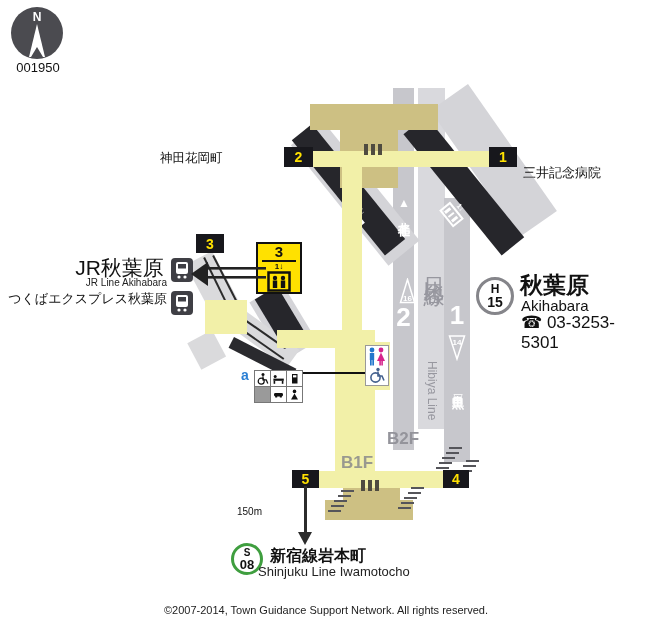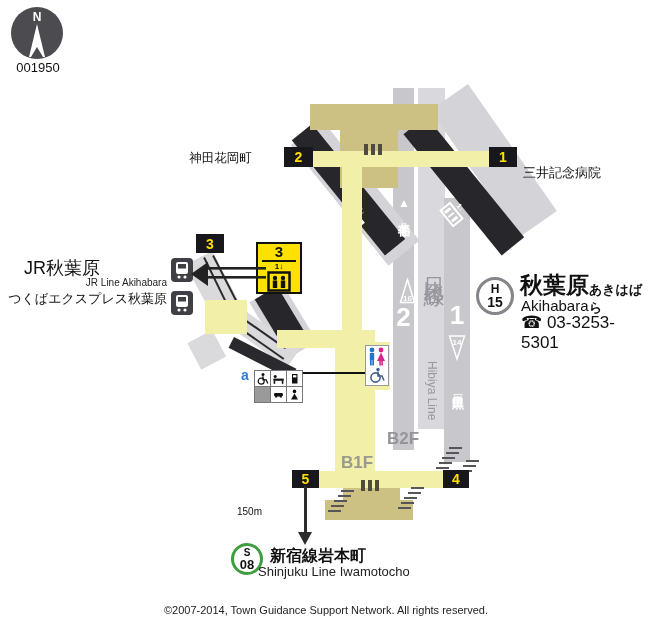--- a/index.html
+++ b/index.html
@@ -150,38 +150,38 @@
   <div class="exitbox" style="left:196px;top:234px;width:28px;height:19px">
       <span>3</span>
     </div>
   <div class="exitbox" style="left:292px;top:470px;width:27px;height:18px">
       <span>5</span>
     </div>
   <div class="exitbox" style="left:443px;top:470px;width:26px;height:18px">
       <span>4</span>
     </div>
 
-  <div class="abs" style="left:160px;top:150px;width:121px;font-size:12.5px;text-align:center">神田花岡町</div>
+  <div class="abs" style="left:160px;top:150px;width:121px;font-size:12.5px;text-align:left">神田花岡町</div>
   <div class="abs" style="left:523px;top:164px;font-size:13px">三井記念病院</div>
 
   <div class="badge3">
     <div class="b3num">3</div>
     <div class="b3row">
       <span class="b3esc">1↓</span>
       <svg width="24" height="21" viewBox="0 0 24 21">
         <rect x="1.5" y="1.5" width="21" height="18" fill="none" stroke="#111" stroke-width="2.5"></rect>
         <circle cx="8" cy="7" r="2.2" fill="#111"></circle>
           <rect x="5.8" y="9.5" width="4.4" height="7.5" fill="#111"></rect>
         <circle cx="16" cy="7" r="2.2" fill="#111"></circle>
           <rect x="13.8" y="9.5" width="4.4" height="7.5" fill="#111"></rect>
       </svg>
     </div>
   </div>
 
-  <div class="abs" style="left:24px;top:259px;width:127px;font-size:18px;text-align:left;line-height:18px">JR秋葉原</div>
+  <div class="abs" style="left:56px;top:259px;width:127px;font-size:21px;text-align:center;line-height:18px">JR秋葉原</div>
   <div class="abs" style="left:40px;top:277px;width:127px;font-size:10px;text-align:right;color:#222">JR Line Akihabara</div>
   <div class="abs" style="left:8px;top:291px;width:159px;font-size:13px;text-align:right;line-height:16px">つくばエクスプレス秋葉原</div>
 
   <div class="abs" style="left:171px;top:258px;width:22px;height:24px;background:#3f3f45;border-radius:4px">
     <svg width="22" height="24" viewBox="0 0 22 24">
         <rect x="5" y="4" width="12" height="12" rx="2" fill="#fff"></rect>
         <rect x="7" y="6" width="8" height="4.5" fill="#3f3f45"></rect>
         <circle cx="8" cy="19" r="1.6" fill="#fff"></circle>
         <circle cx="14" cy="19" r="1.6" fill="#fff"></circle>
       </svg>
@@ -201,21 +201,20 @@
       <rect x="15" y="6" width="60" height="2.6" fill="#222"></rect>
       <rect x="15" y="15" width="60" height="2.6" fill="#222"></rect>
     </svg>
   </div>
 
   <div class="circ-badge" style="left:476px;top:277px;width:38px;height:38px;border:3px solid #85858a">
     <span style="font-size:12px">H</span>
     <span style="font-size:14px">15</span>
   </div>
   <div class="abs" style="left:520px;top:272px;font-size:23px;font-weight:bold;line-height:26px">秋葉原</div>
-  <div class="abs" style="left:589px;top:281px;font-size:13px;font-weight:bold">あきはばら</div>
   <div class="abs" style="left:521px;top:297px;font-size:15px">Akihabara</div>
   <div class="abs" style="left:521px;top:312px;font-size:17px">☎ 03-3253-5301</div>
 
   <div class="abs vtext wlabel" style="left:396px;top:196px;font-size:12px;letter-spacing:2px;line-height:15px">
     <span>▲</span><span>北千住</span>
   </div>
   <svg class="abs" style="left:399px;top:278px" width="17" height="27" viewBox="0 0 17 27">
     <polygon points="8.5,1.5 15.5,24.5 1.5,24.5" fill="none" stroke="#fff" stroke-width="1.5"></polygon>
     <text x="8.5" y="23" font-size="8" font-weight="bold" fill="#fff" text-anchor="middle">16</text>
   </svg>

